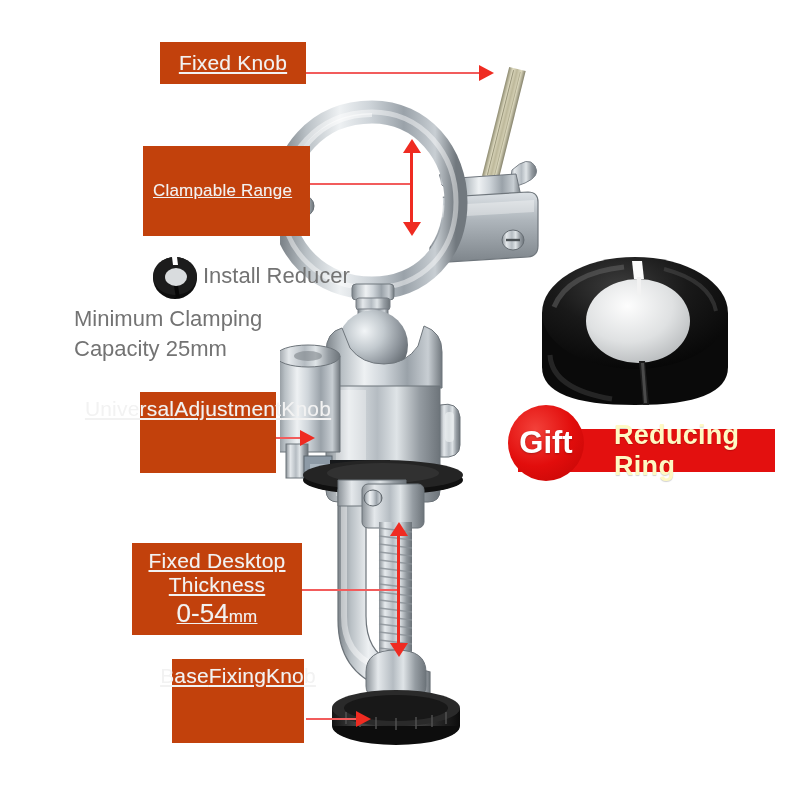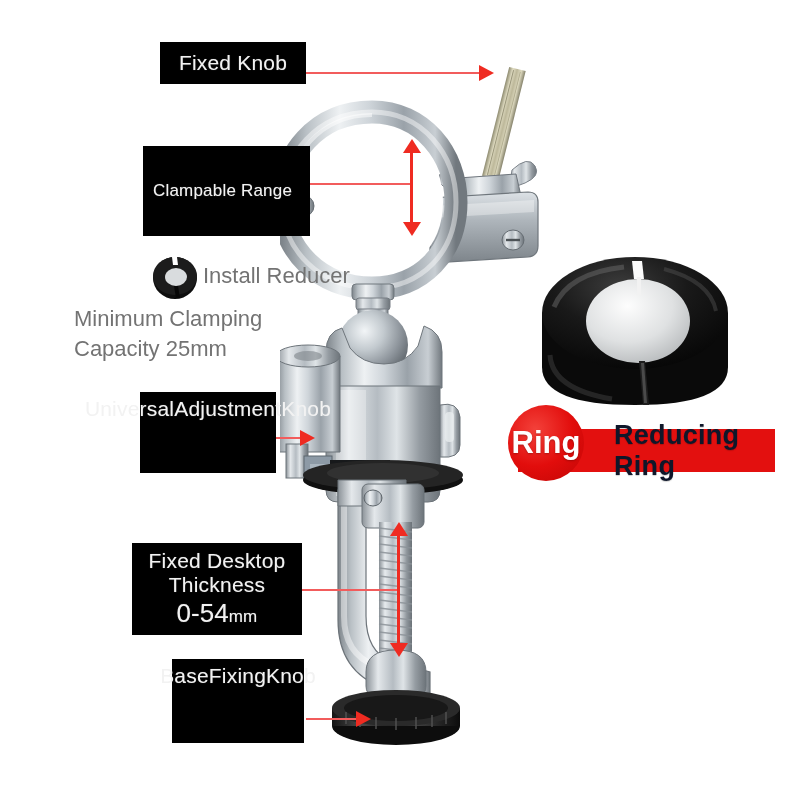--- a/index.html
+++ b/index.html
@@ -14,27 +14,28 @@
     position: relative;
     width: 800px;
     height: 800px;
     background: #ffffff;
     overflow: hidden;
   }
 
   
   .label-box {
     position: absolute;
-    background: #000000;
+    background: #c2410c;
     color: #f2f2f2;
     box-sizing: border-box;
     padding: 5px 10px;
     line-height: 1.14;
     letter-spacing: .2px;
     text-shadow: 0 0 1px rgba(255,255,255,.35);
+    text-decoration: underline;
   }
   .label-box .ln { display: block; white-space: nowrap; }
   .lb-center .ln { text-align: center; }
   .lb-left .ln { text-align: left; }
   .big { font-size: 26px; letter-spacing: 0; }
   .mid { font-size: 21px; }
   .sm  { font-size: 17px; }
   .unit { font-size: 17px; }
 
   
@@ -76,21 +77,21 @@
   .arrow-down {
     border-left: 9px solid transparent;
     border-right: 9px solid transparent;
     border-top: 14px solid #ef2b21;
   }
 
   
   .gift-bar {
     position: absolute;
     background: #e3100f;
-    color: #0f172a;
+    color: #fef9c3;
     font-size: 27px;
     font-weight: bold;
     letter-spacing: .3px;
     display: flex;
     align-items: center;
     padding-left: 96px;
     box-sizing: border-box;
     text-shadow: 0 1px 1px rgba(0,0,0,.18);
   }
   .gift-circle {
@@ -413,16 +414,16 @@
   <div class="plain-text" style="left:203px; top:262px;">Install Reducer</div>
 
   <div class="plain-text" style="left:74px; top:305px;text-align:center;">Minimum Clamping</div>
 
   <div class="plain-text" style="left:74px; top:335px;">Capacity 25mm</div>
 
   <div class="gift-bar" style="left:518px; top:429px; width:257px; height:43px;">
     <span>Reducing Ring</span>
   </div>
   <div class="gift-circle" style="left:508px; top:405px; width:76px; height:76px;">
-    <span>Ring</span>
+    <span>Gift</span>
   </div>
 
 </div>
 
 </body></html>

